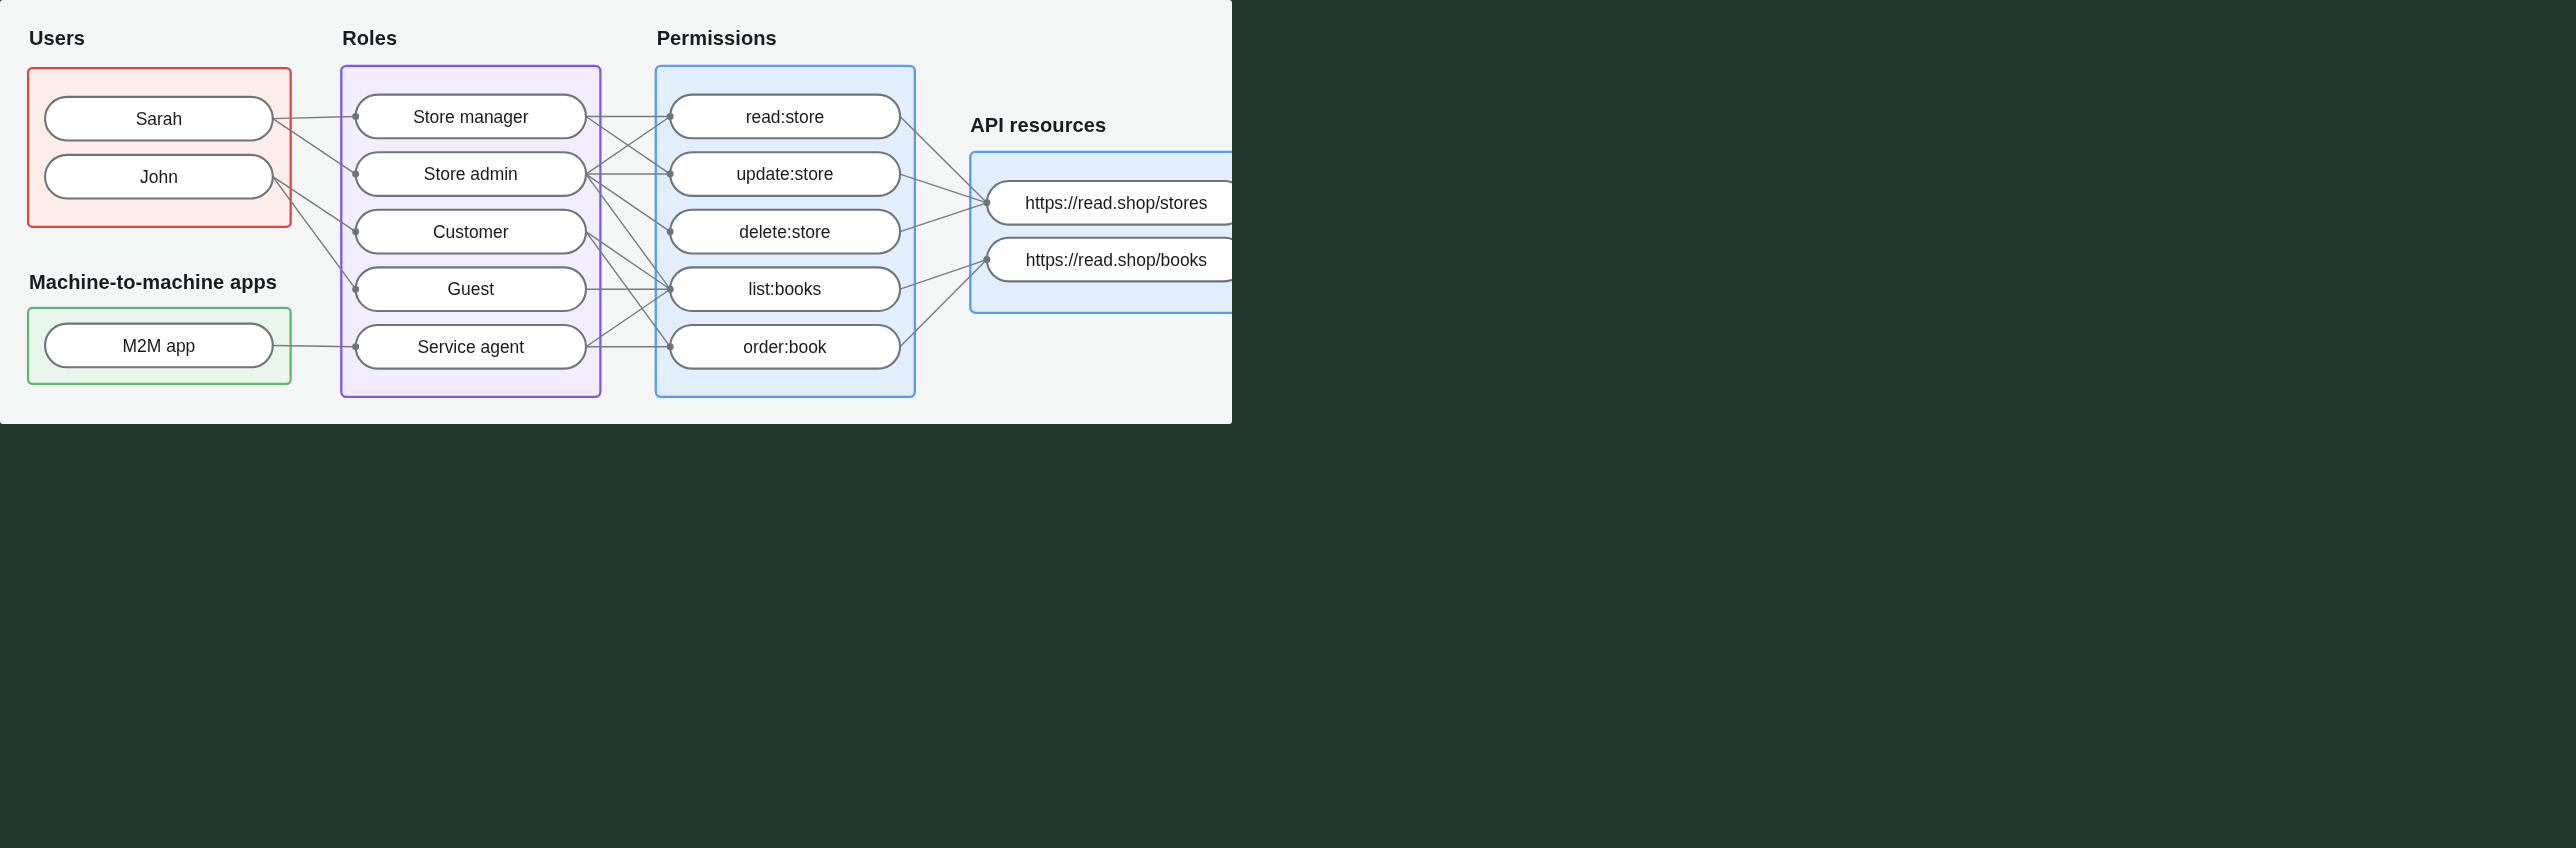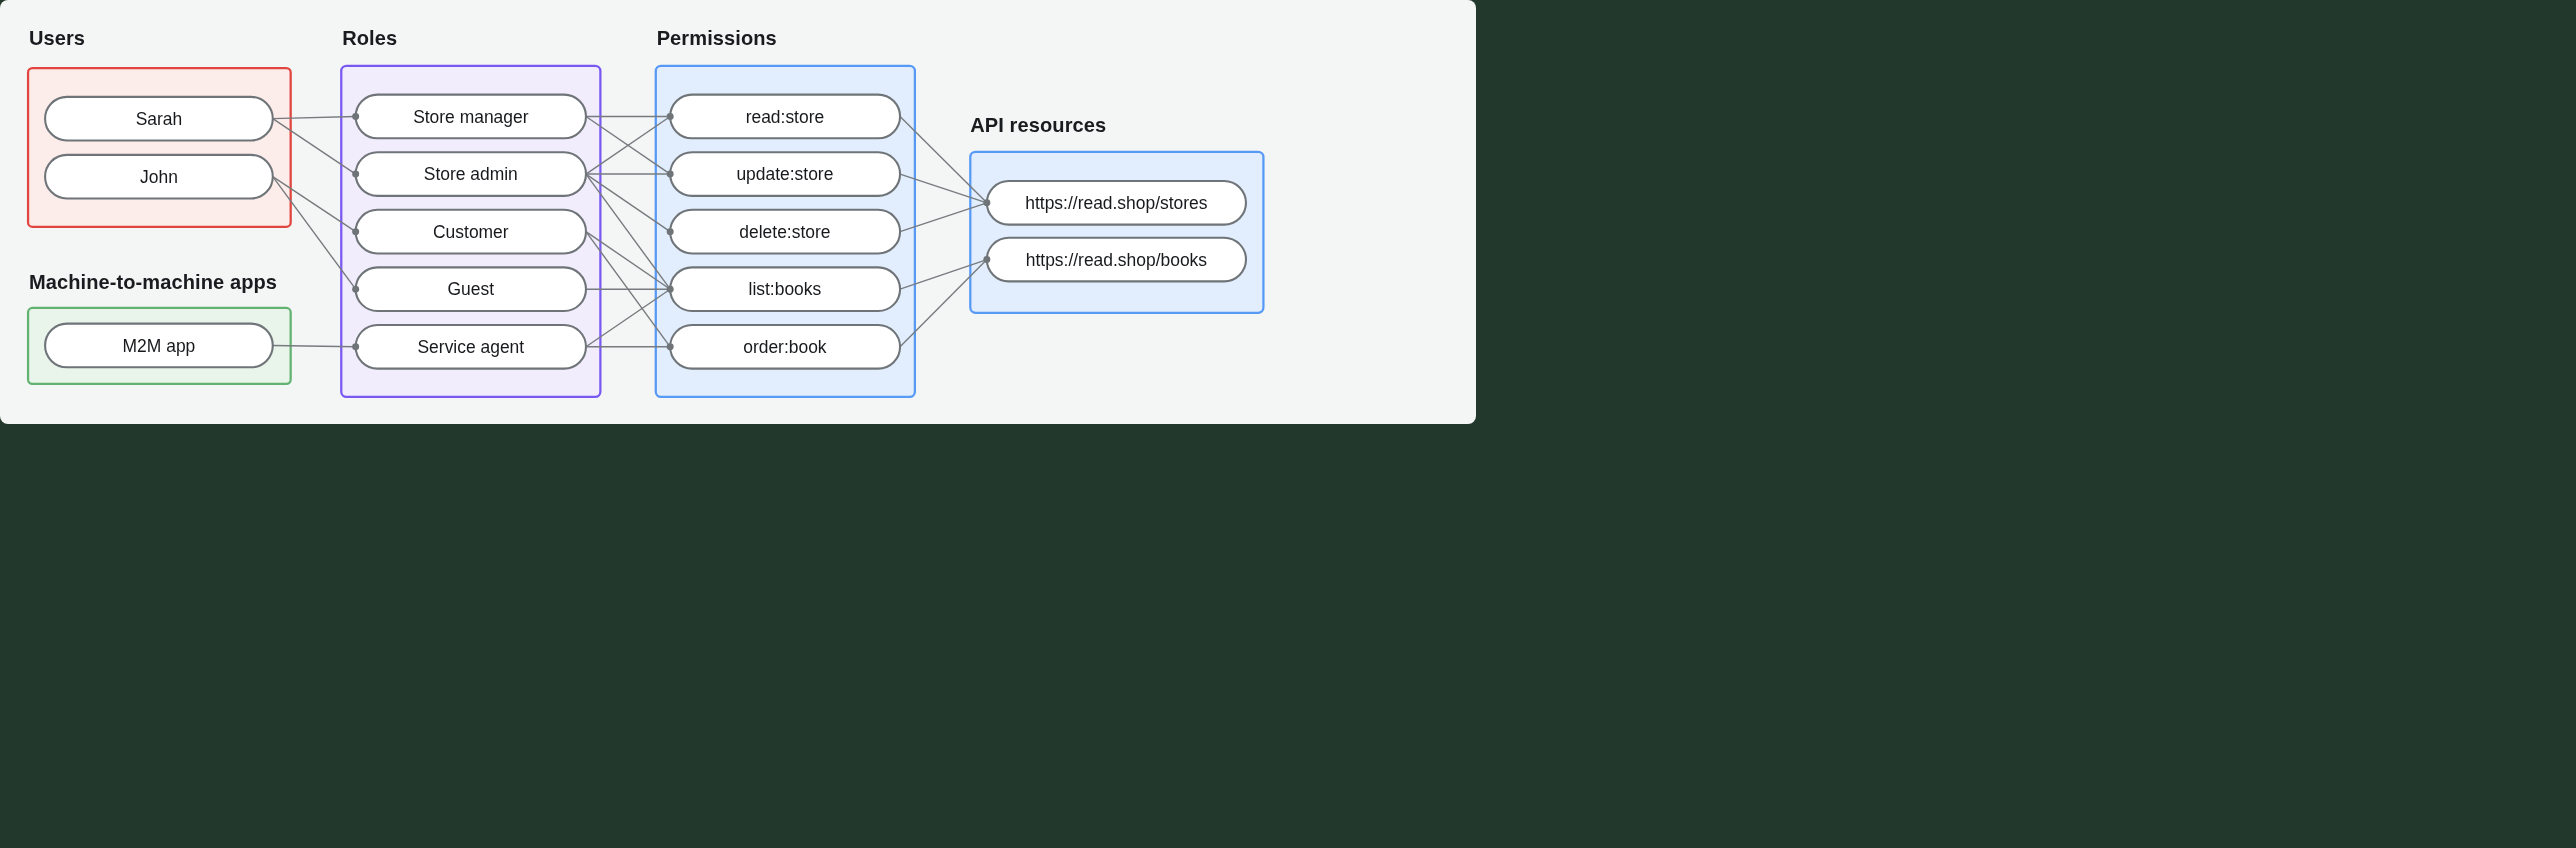--- a/index.html
+++ b/index.html
@@ -2,23 +2,23 @@
 <html style="font-size:14px"><head>
 <meta charset="utf-8">
 <style>
   html,body{margin:0;padding:0;}
   body{
     background:#22382c;
     font-family:"Liberation Sans","DejaVu Sans",sans-serif;
     display:flex;align-items:flex-start;justify-content:flex-start;
   }
   .card{
-    width:1476px;height:424px;
+    width:1232px;height:424px;
     background:#f4f6f5;
-    border-radius:8px;
+    border-radius:3px;
     overflow:hidden;
     position:relative;
   }
   svg{display:block;}
   .group-box{stroke-width:2.6;}
   .group-box.users{fill:#fcecea;stroke:#e0453f;}
   .group-box.m2m{fill:#e9f4ea;stroke:#63b272;}
   .group-box.roles{fill:#f1edfd;stroke:#7a58f2;}
   .group-box.blue{fill:#e2eefd;stroke:#579af6;}
   .group-label{

